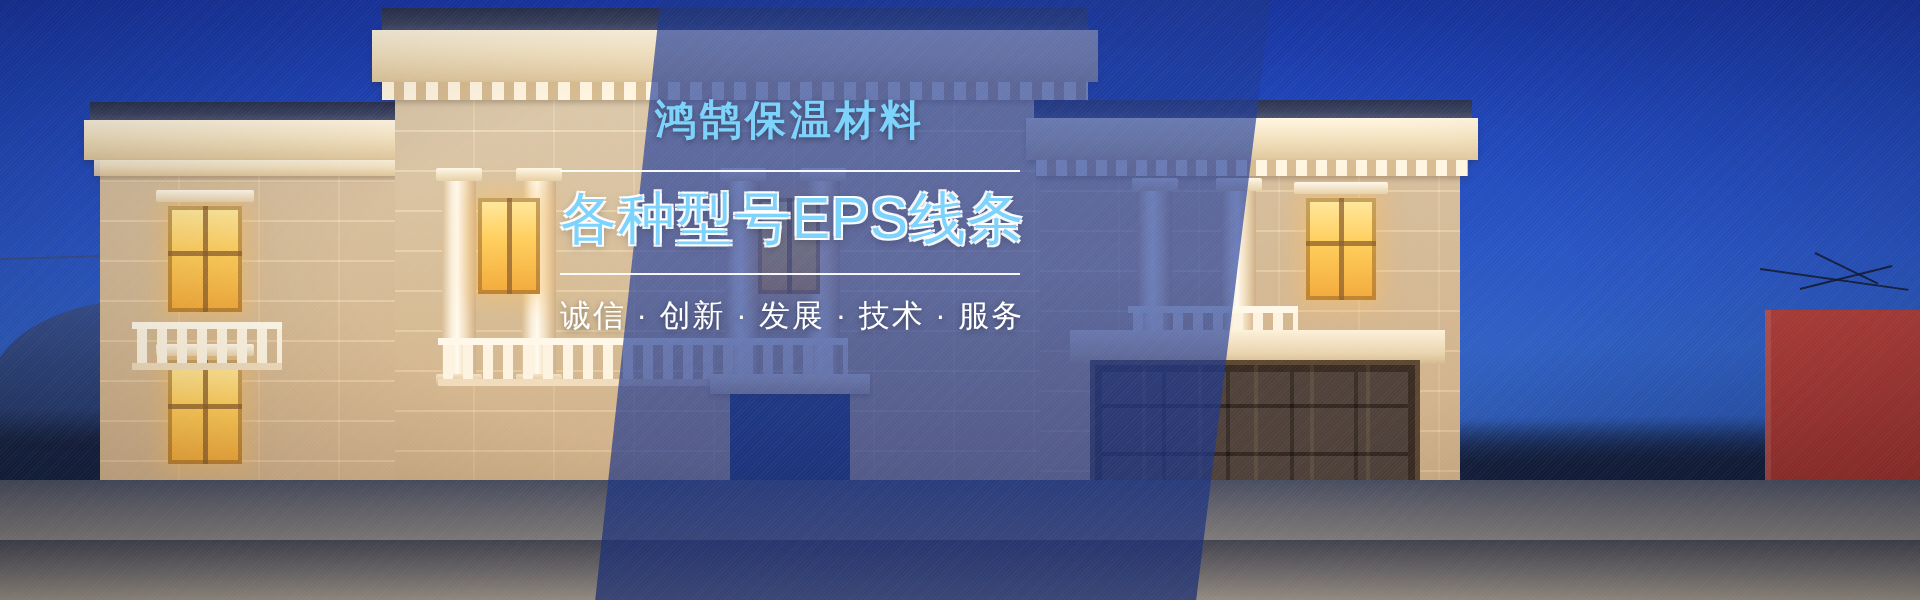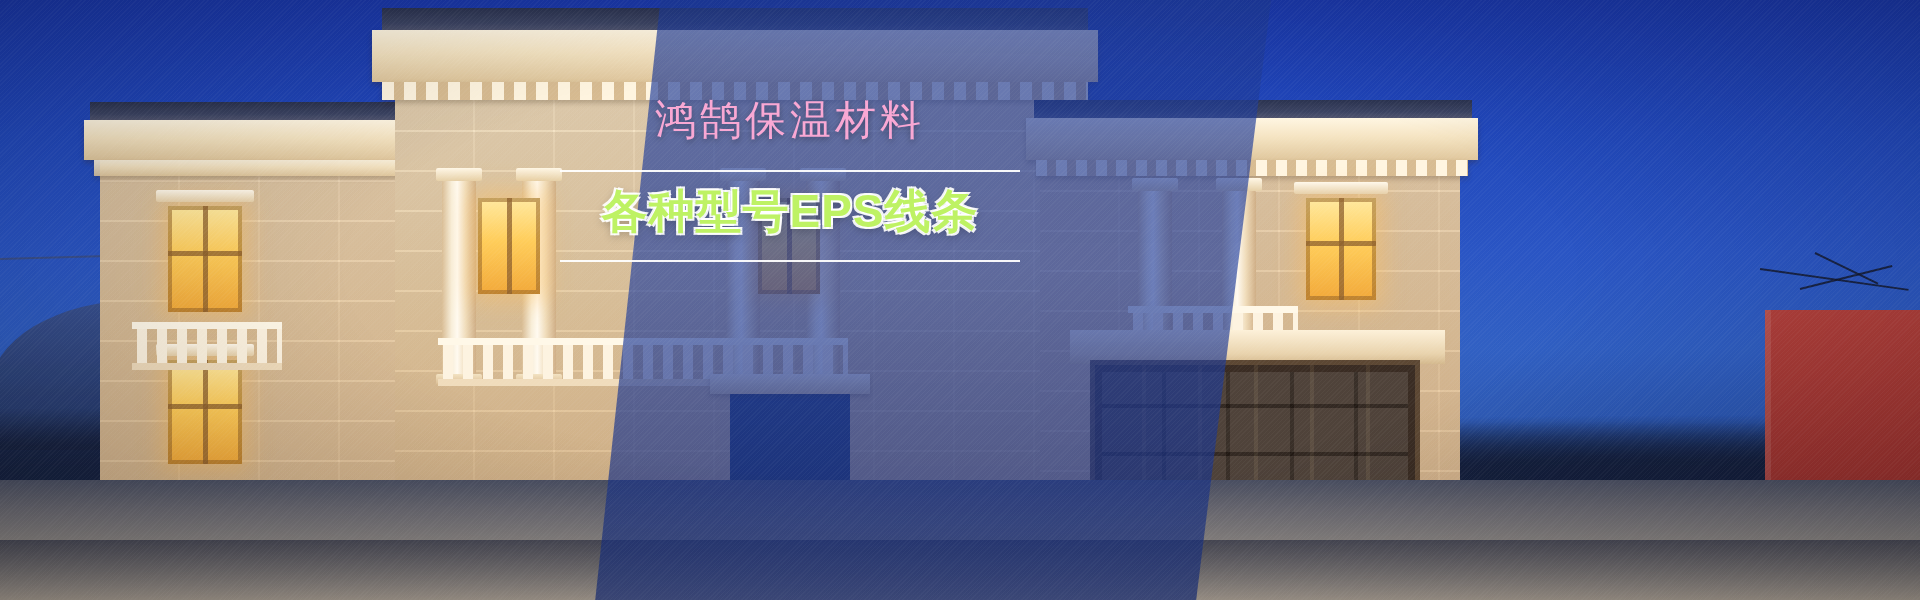--- a/index.html
+++ b/index.html
@@ -333,44 +333,44 @@
     position: absolute;
     left: 560px;
     top: 96px;
     width: 460px;
     z-index: 40;
     text-align: center;
   }
   .eyebrow {
     font-size: 41px;
     line-height: 1.18;
-    color: #f9a8d4;
+    color: #7dd3fc;
     letter-spacing: 4px;
-    font-weight: 400;
+    font-weight: 700;
     text-shadow: 0 2px 6px rgba(0,0,0,0.38);
     white-space: nowrap;
   }
   .rule {
     height: 2px;
     background: #ffffff;
     margin: 26px auto 0;
     width: 100%;
     opacity: .95;
   }
   .rule.bottom {
     margin: 22px auto 0;
   }
   .headline {
     margin-top: 14px;
   }
   .headline-line {
-    font-size: 46px;
+    font-size: 57px;
     line-height: 1.13;
-    font-weight: 700;
-    color: #bef264;
+    font-weight: 400;
+    color: #7dd3fc;
     letter-spacing: 1px;
     white-space: nowrap;
     text-shadow:
       -2px -2px 0 rgba(255,255,255,.92),
        2px -2px 0 rgba(255,255,255,.92),
       -2px  2px 0 rgba(255,255,255,.92),
        2px  2px 0 rgba(255,255,255,.92),
        0 3px 10px rgba(0,0,0,.35);
   }
   .tagline {
@@ -497,15 +497,16 @@
     <div class="eyebrow">鸿鹄保温材料</div>
 
     <div class="rule"></div>
 
     <div class="headline">
       <div class="headline-line">各种型号EPS线条</div>
     </div>
 
     <div class="rule bottom"></div>
 
+    <div class="tagline">诚信 · 创新 · 发展 · 技术 · 服务</div>
   </div>
 
 </div>
 
 </body></html>

